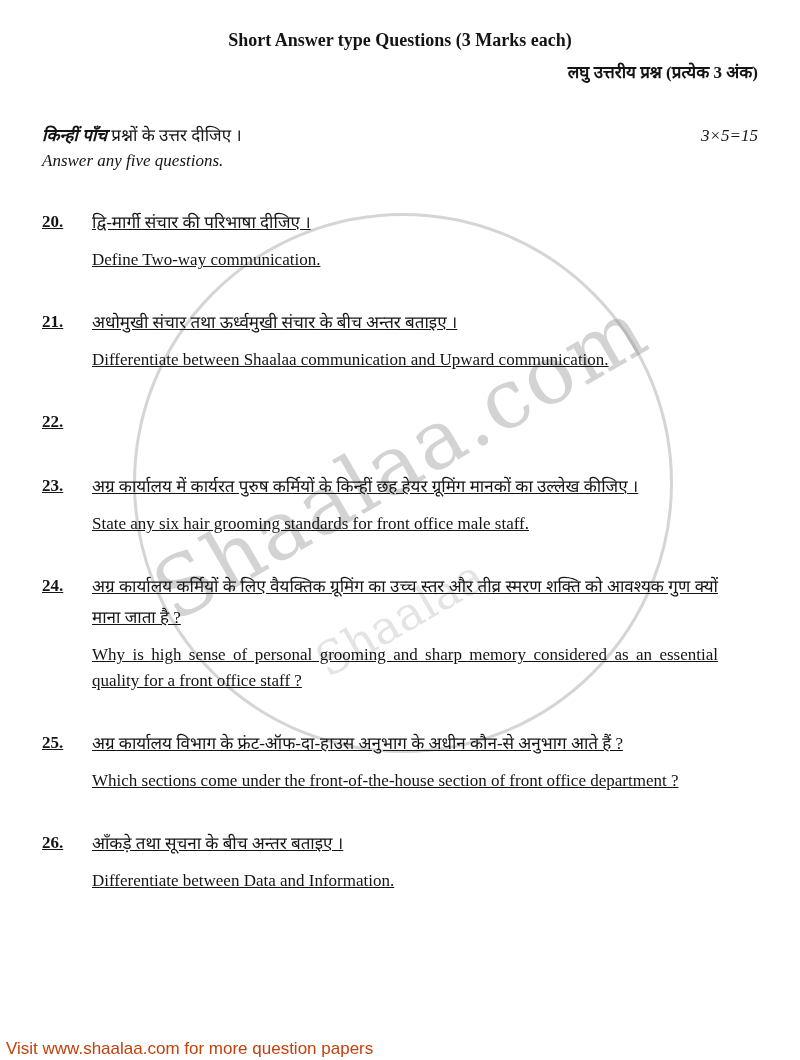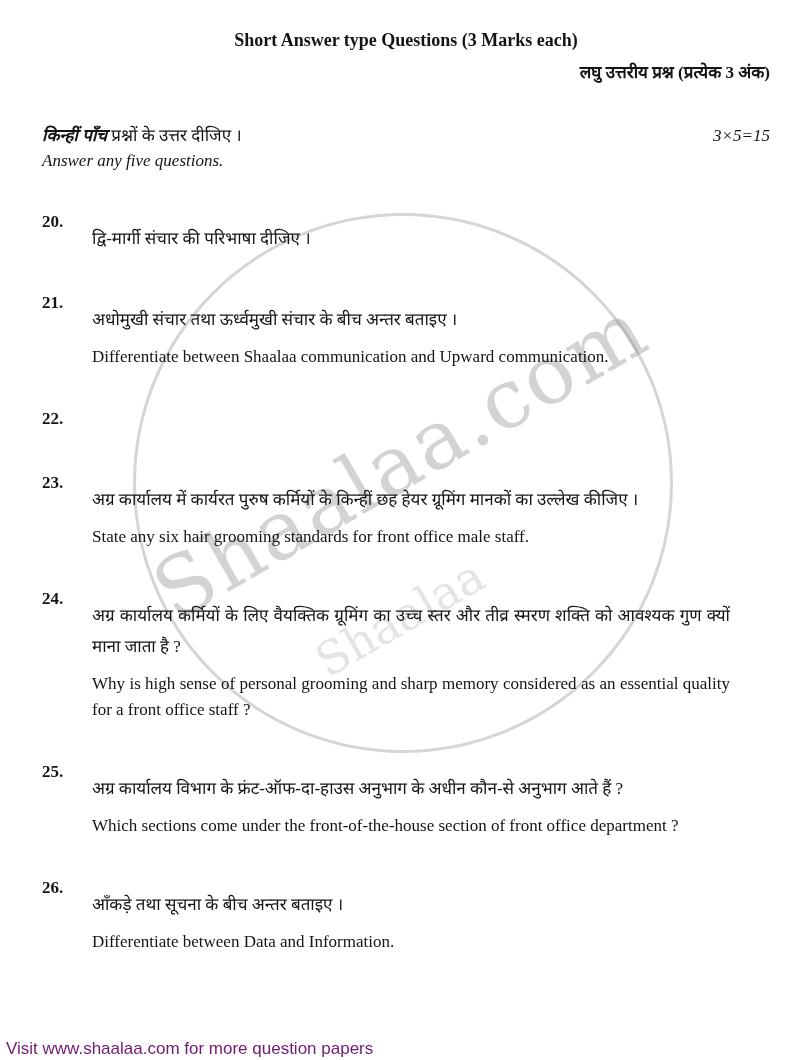--- a/index.html
+++ b/index.html
@@ -28,48 +28,48 @@
   }
   .wm-text2{
     position:absolute;left:50%;top:618px;
     transform:translate(-50%,-50%) rotate(-30deg);
     font-size:46px;
     color:rgba(150,150,150,0.26);
     white-space:nowrap;
     font-family:"DejaVu Serif", serif;
   }
   
-  .content{position:relative;z-index:1;padding:30px 30px 0 42px;}
+  .content{position:relative;z-index:1;padding:30px 42px 0 42px;}
   .title-en{text-align:center;font-weight:bold;font-size:18px;}
   .title-hi{text-align:right;font-weight:bold;font-size:17px;margin-top:9px;}
   .instr{margin-top:36px;}
   .instr-row{display:flex;justify-content:space-between;align-items:baseline;margin-top:40px;}
   .instr-hi{font-size:17px;}
   .instr-hi .b{font-weight:bold;font-style:italic;}
   .marks{font-style:italic;font-size:17px;}
   .instr-en{font-style:italic;font-size:17px;margin-top:5px;}
   .instr-en .b{font-weight:normal;}
-  .questions{margin-top:36px;}
+  .questions{margin-top:36px;text-decoration:underline;}
   .q{display:flex;margin-bottom:34px;}
   .qnum{width:50px;flex:none;font-weight:bold;font-size:17px;line-height:30px;}
   .qbody{flex:1;margin-right:40px;}
-  .q-hi{font-size:17px;line-height:31px;text-align:justify;margin-top:16px;}
+  .q-hi{font-size:17px;line-height:31px;text-align:justify;}
   .q-en{font-size:17px;line-height:26px;text-align:justify;margin-top:9px;}
   
   .footer{
     position:absolute;left:28px;right:28px;bottom:28px;
     display:flex;z-index:1;font-size:17px;
   }
   .f-left{flex:1;text-align:left;}
   .f-center{flex:1;text-align:center;}
   .f-right{flex:1;text-align:right;font-weight:bold;}
   .visit{
     position:absolute;left:6px;bottom:1px;z-index:2;
     font-family:"Liberation Sans", sans-serif;
-    font-size:17px;color:#701a75;
+    font-size:17px;color:#c2410c;
   }
 </style>
 </head>
 <body>
 
 <div class="page">
 
   <div class="watermark">
     <div class="wm-ring"></div>
     <div class="wm-text">Shaalaa.com</div>
@@ -92,20 +92,21 @@
         <span>Answer </span><span class="b">any five</span><span> questions.</span>
       </div>
     </div>
 
     <div class="questions">
 
       <div class="q">
         <div class="qnum">20.</div>
         <div class="qbody">
           <div class="q-hi">द्वि-मार्गी संचार की परिभाषा दीजिए ।</div>
+          <div class="q-en">Define Two-way communication.</div>
         </div>
       </div>
 
       <div class="q">
         <div class="qnum">21.</div>
         <div class="qbody">
           <div class="q-hi">अधोमुखी संचार तथा ऊर्ध्वमुखी संचार के बीच अन्तर बताइए ।</div>
           <div class="q-en">Differentiate between Shaalaa communication and Upward communication.</div>
         </div>
       </div>

